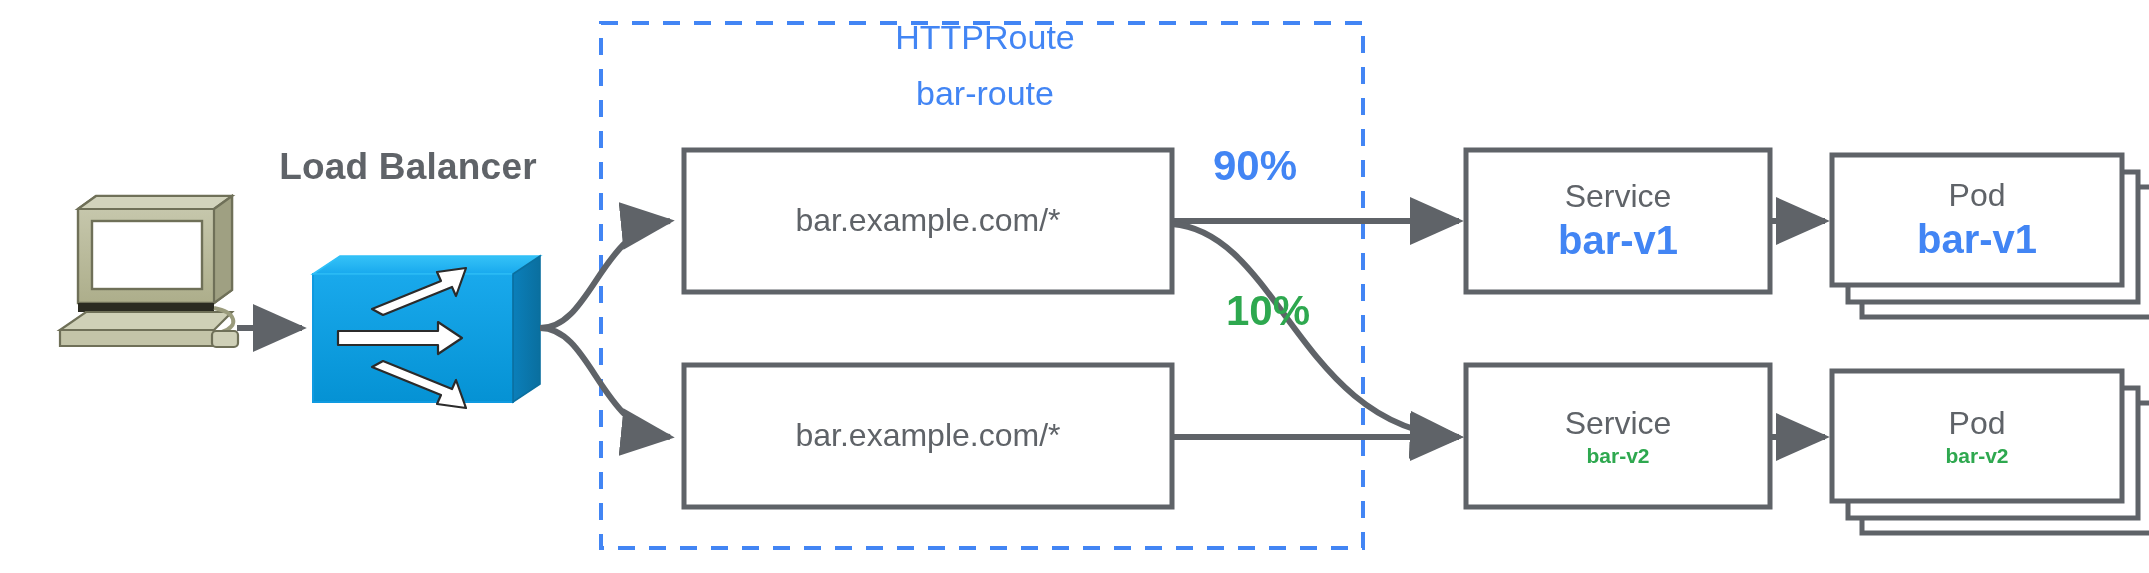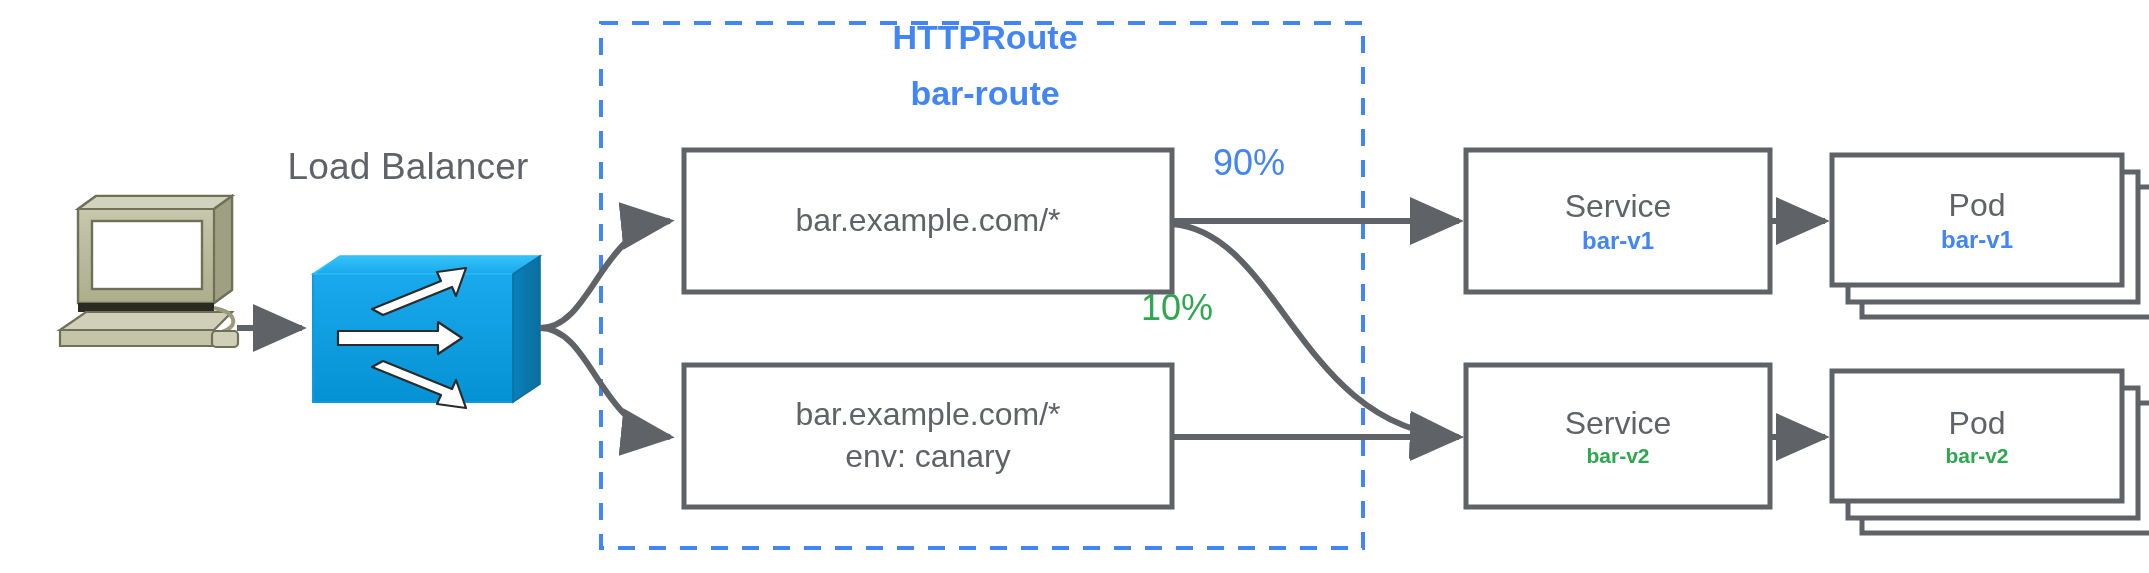--- a/index.html
+++ b/index.html
@@ -4,33 +4,33 @@
 <style>
   html,body{margin:0;padding:0;background:#ffffff;}
   body{width:2149px;height:573px;position:relative;overflow:hidden;
        font-family:"Liberation Sans","DejaVu Sans",sans-serif;}
   .stage{position:absolute;left:0;top:0;width:2149px;height:573px;}
   svg.layer{position:absolute;left:0;top:0;width:2149px;height:573px;}
   .abs{position:absolute;}
 
   
   .lb-label{left:258px;top:146px;width:300px;text-align:center;
-            font-size:37px;font-weight:400;color:#5f6368;letter-spacing:.2px;}
+            font-size:37px;font-weight:700;color:#5f6368;letter-spacing:.2px;}
   .route-title{left:825px;top:20px;width:320px;text-align:center;
-               color:#4285f4;font-size:34px;font-weight:700;line-height:1.0;}
+               color:#4285f4;font-size:34px;font-weight:400;line-height:1.0;}
   .route-title .l2{display:block;margin-top:22px;}
 
   .boxtext{position:absolute;display:flex;flex-direction:column;
            align-items:center;justify-content:center;text-align:center;}
   .t-gray{color:#5f6368;font-size:32px;font-weight:400;line-height:1.22;}
   .t-gray.two{line-height:1.30;}
-  .t-blue{color:#4285f4;font-size:24px;font-weight:700;line-height:1.22;}
+  .t-blue{color:#4285f4;font-size:40px;font-weight:700;line-height:1.22;}
   .t-green{color:#2ea84f;font-size:21px;font-weight:700;line-height:1.22;}
 
-  .pct{position:absolute;font-size:36px;font-weight:400;}
+  .pct{position:absolute;font-size:42px;font-weight:700;}
   .pct.blue{color:#4285f4;}
   .pct.green{color:#2ea84f;}
 </style>
 </head>
 <body>
 
 <div class="stage">
 
   <svg class="layer" viewBox="0 0 2149 573">
     <defs>
@@ -126,25 +126,24 @@
     <span>HTTPRoute</span>
     <span class="l2">bar-route</span>
   </div>
 
   <div class="boxtext" style="left:684px;top:150px;width:488px;height:142px;">
     <div class="t-gray">bar.example.com/*</div>
   </div>
 
   <div class="boxtext" style="left:684px;top:365px;width:488px;height:142px;">
     <div class="t-gray two">bar.example.com/*</div>
-    <div class="t-gray two">env: canary</div>
   </div>
 
   <div class="pct blue" style="left:1213px;top:142px;">90%</div>
-  <div class="pct green" style="left:1141px;top:287px;">10%</div>
+  <div class="pct green" style="left:1226px;top:287px;">10%</div>
 
   <div class="boxtext" style="left:1466px;top:150px;width:304px;height:142px;">
     <div class="t-gray">Service</div>
     <div class="t-blue">bar-v1</div>
   </div>
 
   <div class="boxtext" style="left:1466px;top:365px;width:304px;height:142px;">
     <div class="t-gray">Service</div>
     <div class="t-green">bar-v2</div>
   </div>

